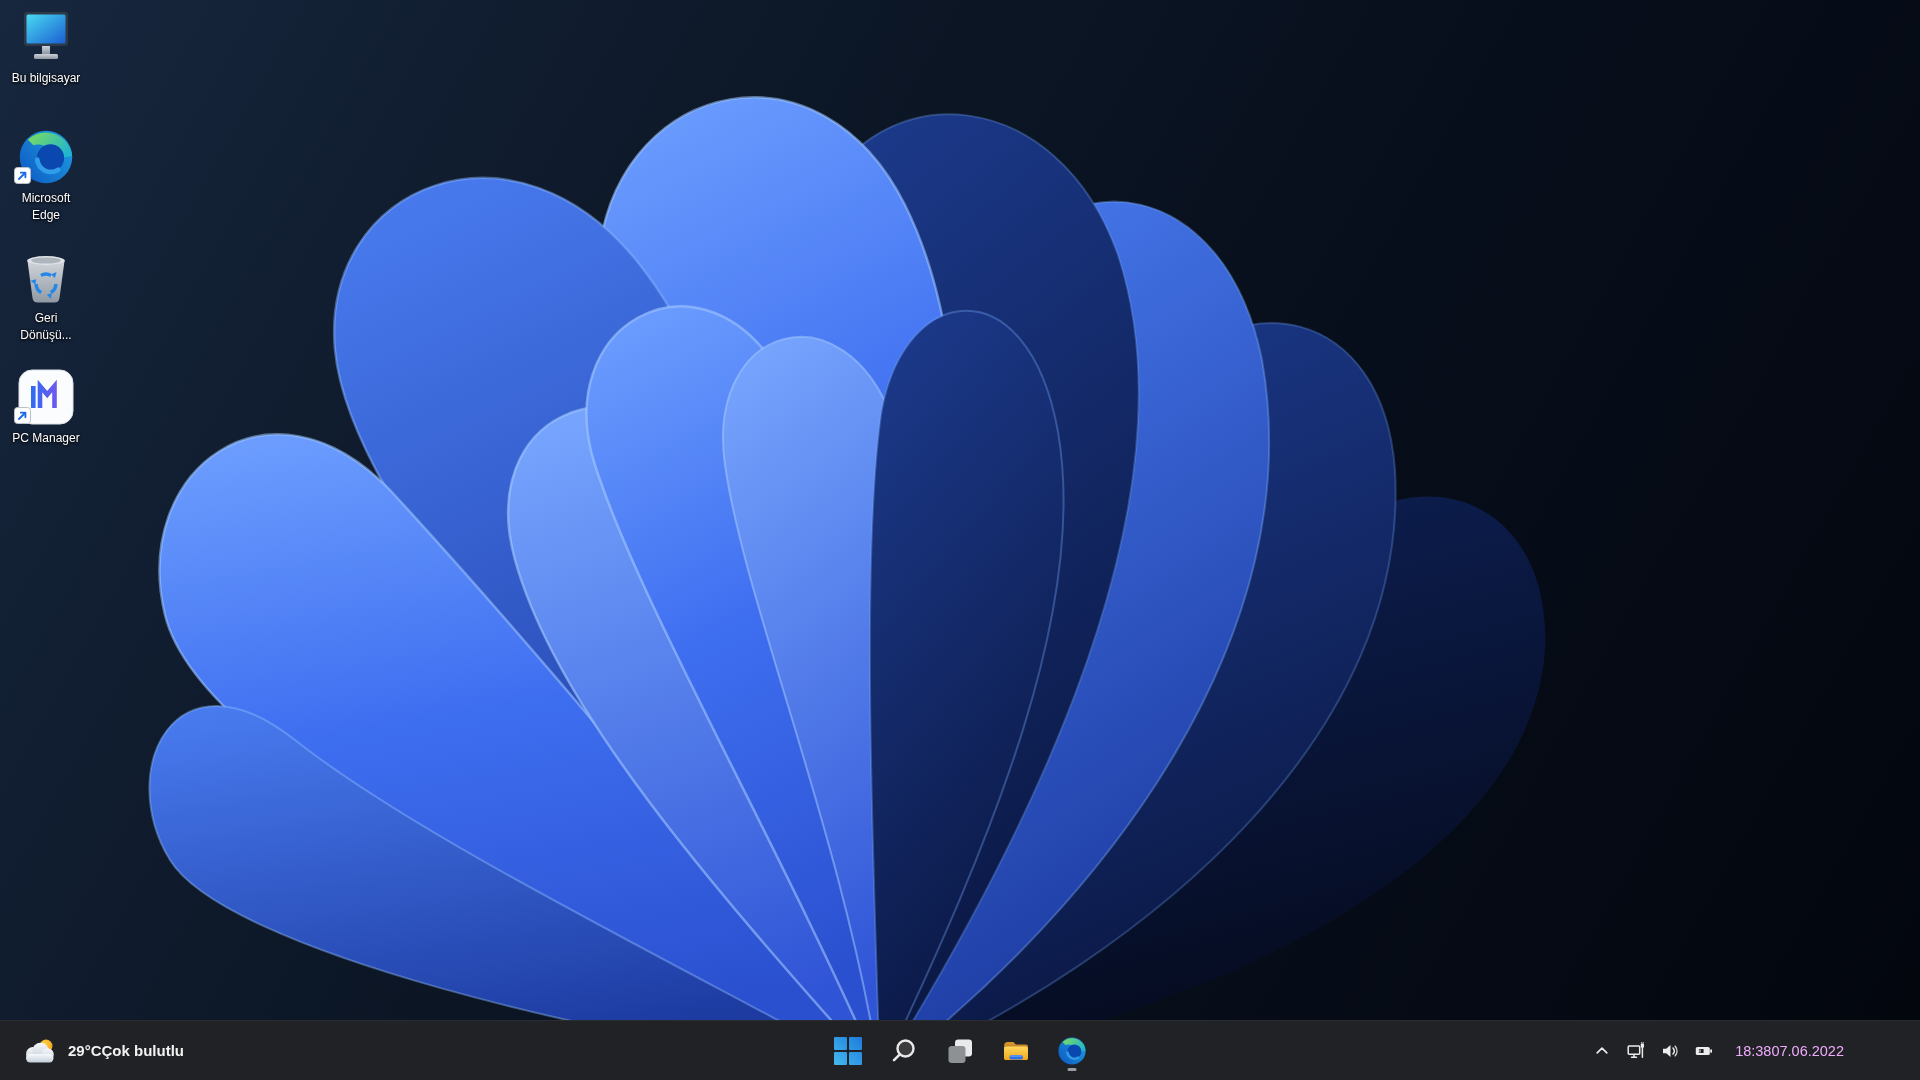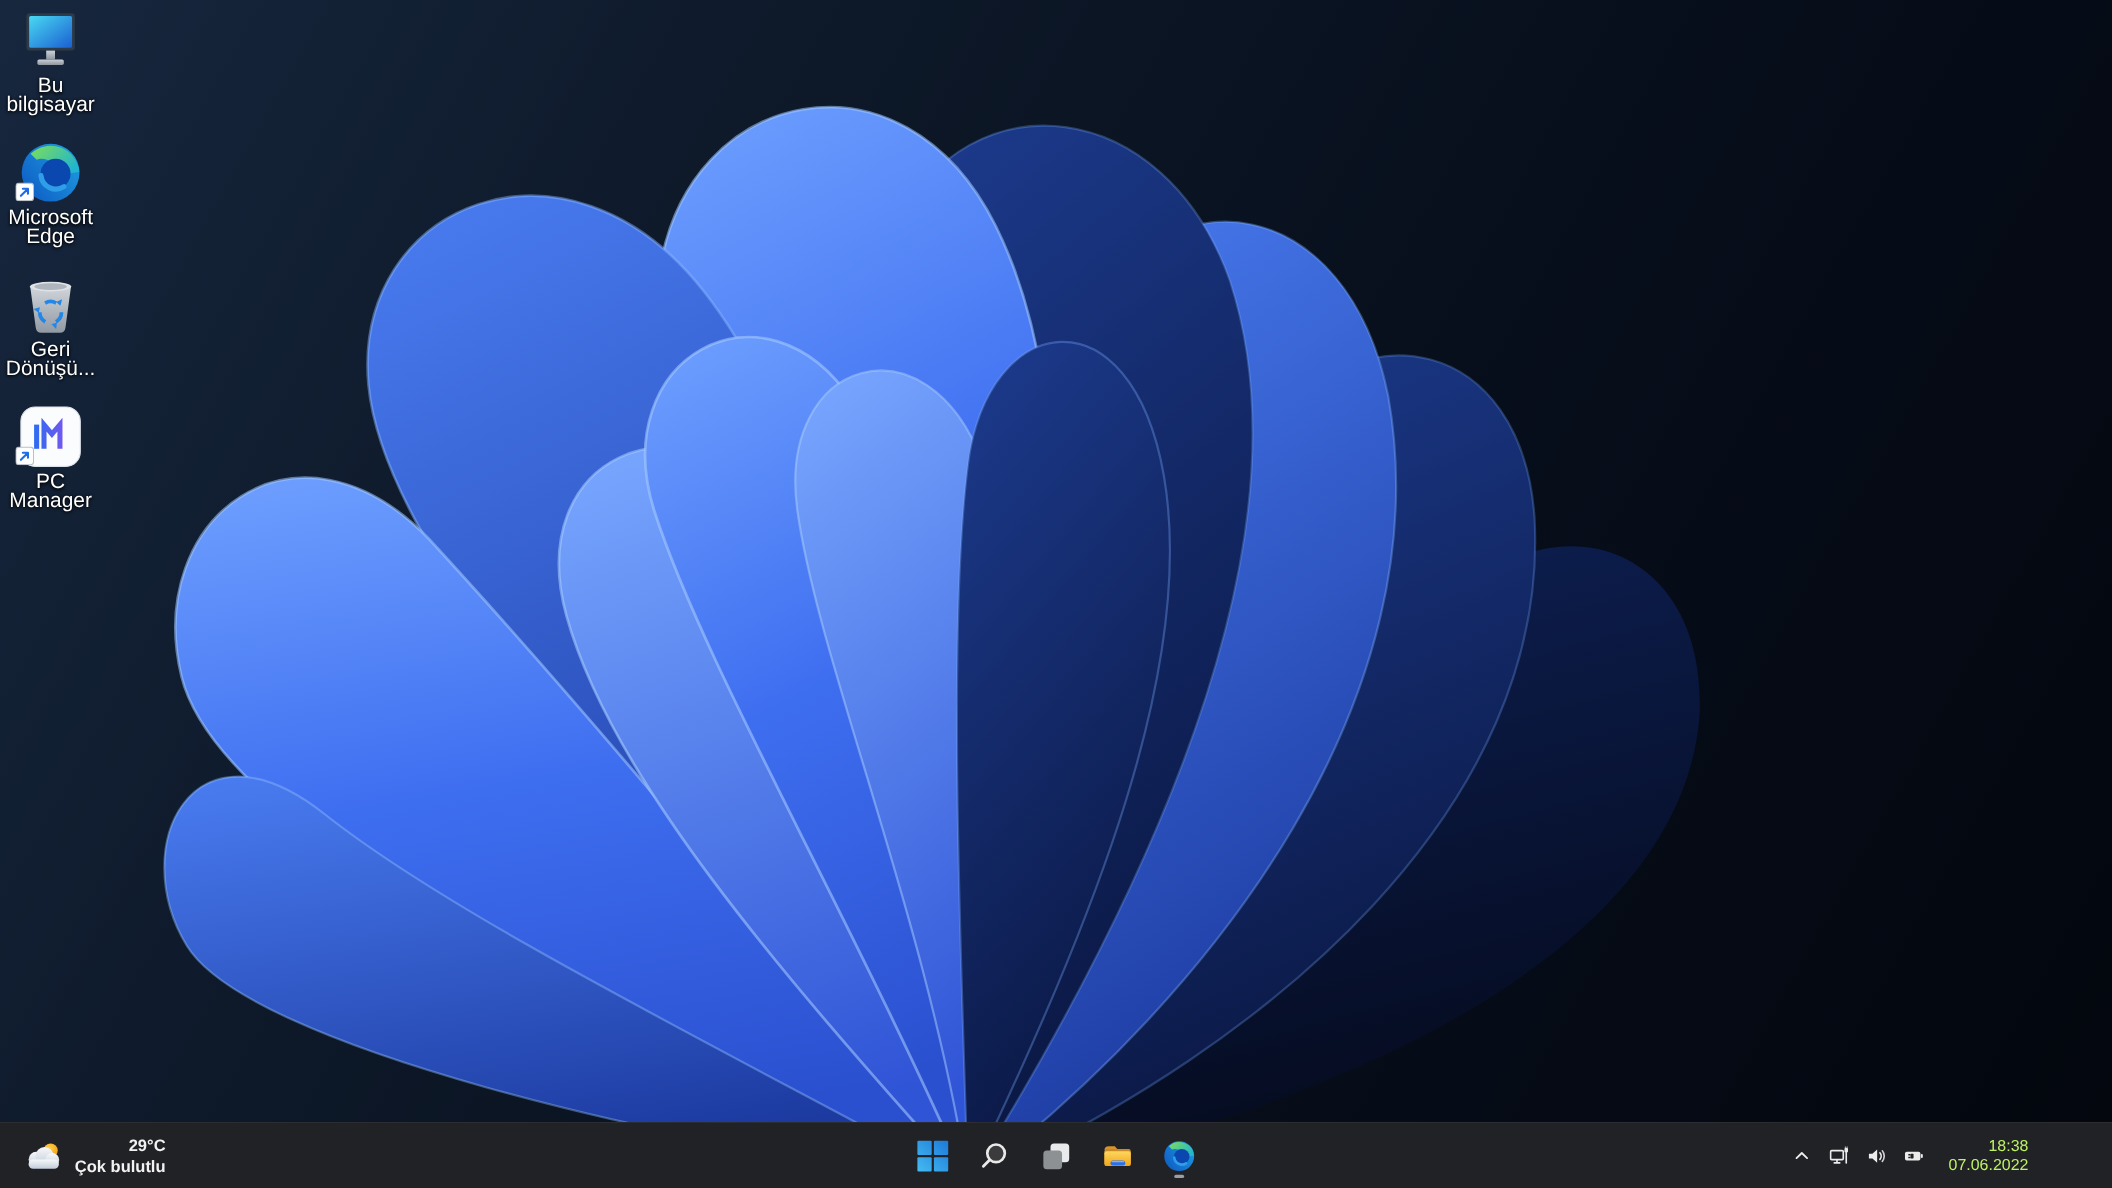--- a/index.html
+++ b/index.html
@@ -8,40 +8,40 @@
     font-family:"Liberation Sans",sans-serif;
     background:#060b16;
   }
   
   .wallpaper{position:absolute;inset:0;}
   
   .icon-col{position:absolute;left:0;top:6px;width:92px;display:flex;flex-direction:column;}
   .icon-cell{height:120px;display:flex;flex-direction:column;align-items:center;cursor:default;}
   .icon-art{position:relative;width:62px;height:62px;display:flex;align-items:center;justify-content:center;}
   .badge{position:absolute;left:-1px;bottom:0;}
-  .icon-label{margin-top:2px;text-align:center;color:#fff;font-size:19px;line-height:17px;
+  .icon-label{margin-top:2px;text-align:center;color:#fff;font-size:12px;line-height:17px;
     text-shadow:0 1px 3px rgba(0,0,0,.95),0 0 2px rgba(0,0,0,.8);}
   .lbl-line{display:block;}
   
   .taskbar{position:absolute;left:0;bottom:0;width:100%;height:60px;background:#212226;
     border-top:1px solid rgba(255,255,255,.05);box-sizing:border-box;}
   .tb-widget{position:absolute;left:12px;top:0;height:100%;display:flex;align-items:center;gap:10px;
     padding:0 10px;border-radius:6px;}
-  .tb-widget-text{display:flex;flex-direction:column;justify-content:center;color:#f2f2f2;align-items:flex-end;}
+  .tb-widget-text{display:flex;flex-direction:row;justify-content:center;color:#f2f2f2;}
   .tb-temp{font-size:15px;font-weight:700;line-height:19px;}
   .tb-cond{font-size:15px;font-weight:700;line-height:19px;}
   .tb-center{position:absolute;left:50%;top:0;transform:translateX(-50%);height:100%;
     display:flex;align-items:center;gap:12px;}
   .tb-btn{position:relative;width:44px;height:44px;border-radius:6px;display:flex;
     align-items:center;justify-content:center;}
   .run-dot{position:absolute;left:50%;bottom:2px;transform:translateX(-50%);
     width:9px;height:3px;border-radius:2px;background:#9a9ea6;}
   .tb-tray{position:absolute;right:0;top:0;height:100%;display:flex;align-items:center;padding-right:76px;}
   .tray-btn{width:34px;height:42px;display:flex;align-items:center;justify-content:center;border-radius:5px;}
-  .tb-clock{margin-left:14px;display:flex;flex-direction:column;align-items:flex-end;color:#bef264;
+  .tb-clock{margin-left:14px;display:flex;flex-direction:row;align-items:flex-end;color:#f0abfc;
     font-size:14.5px;line-height:18px;}
 </style>
 </head>
 <body>
 
 <div class="screen">
 
   <svg class="wallpaper" viewBox="0 0 1920 1080" width="1920" height="1080" aria-hidden="true">
     <defs>
       <linearGradient id="bgG" x1="0" y1="0" x2="1920" y2="1080" gradientUnits="userSpaceOnUse">

